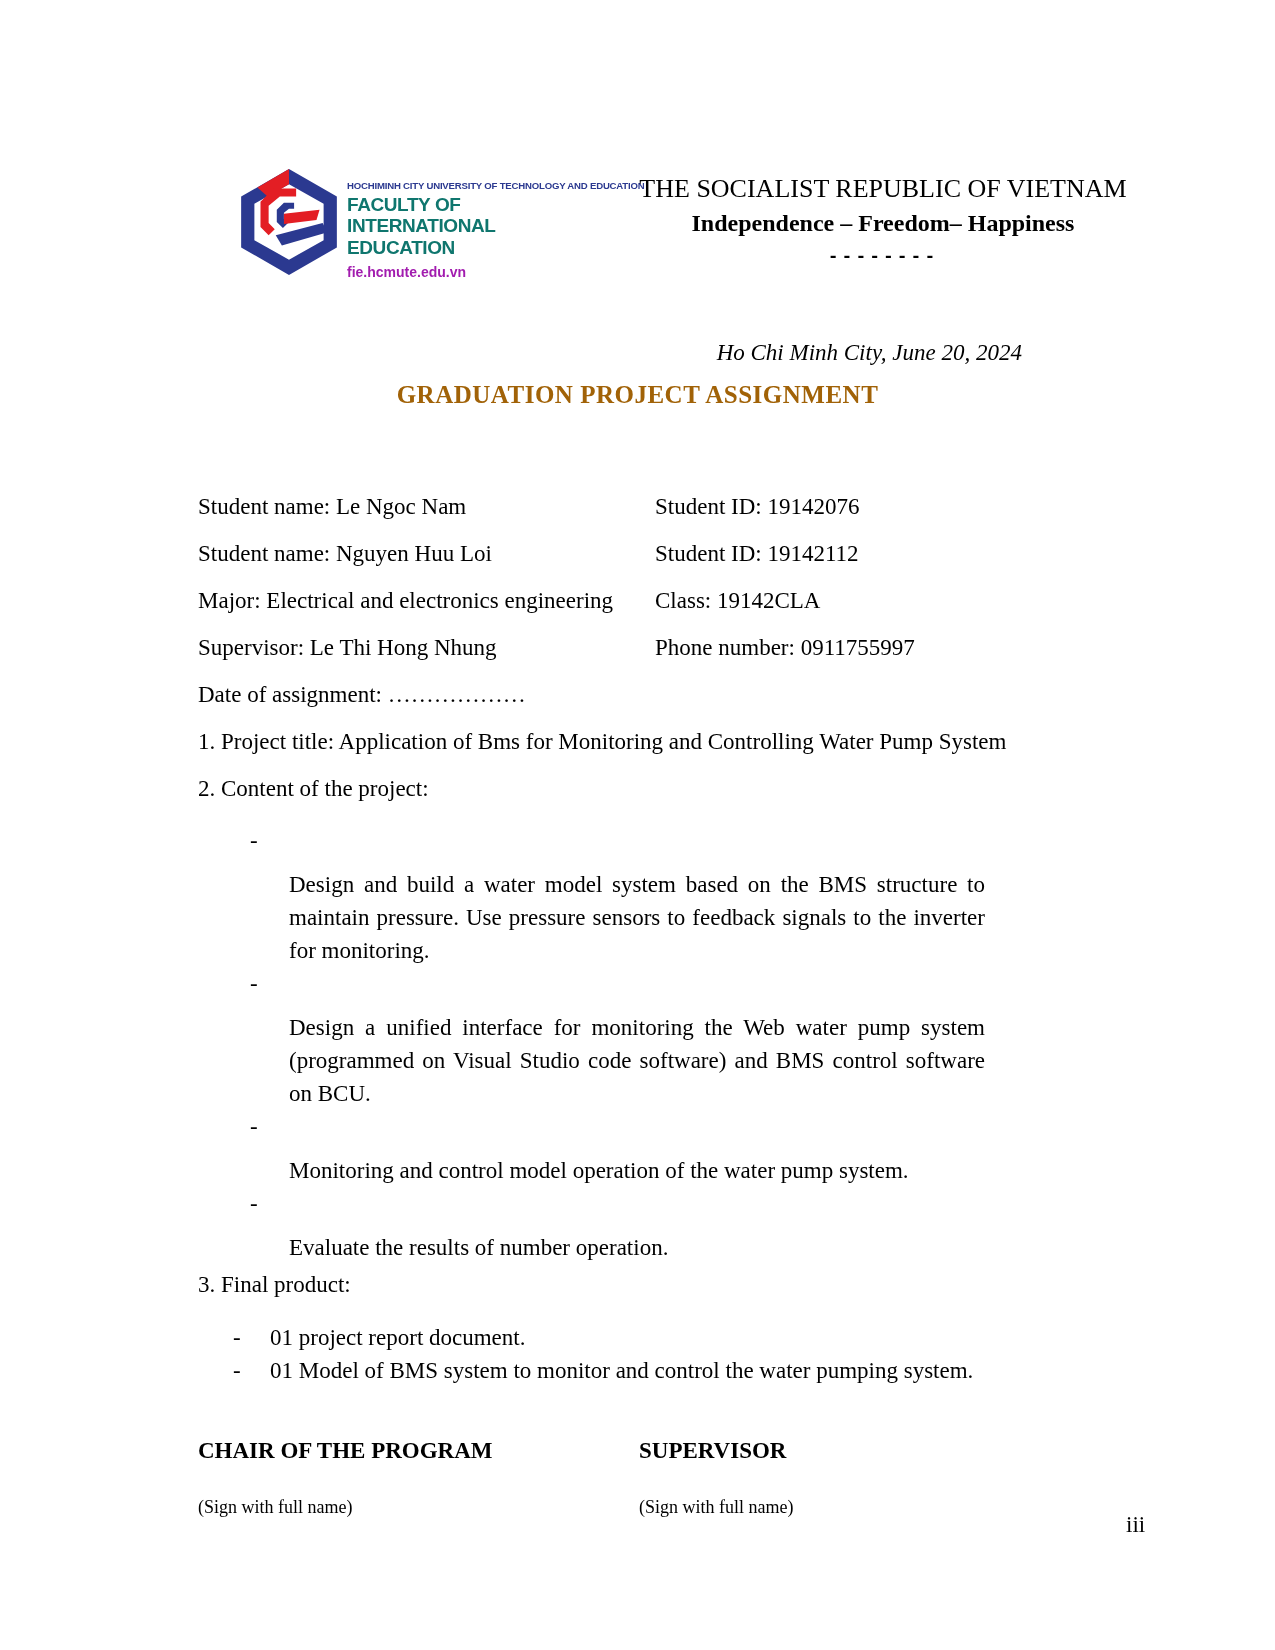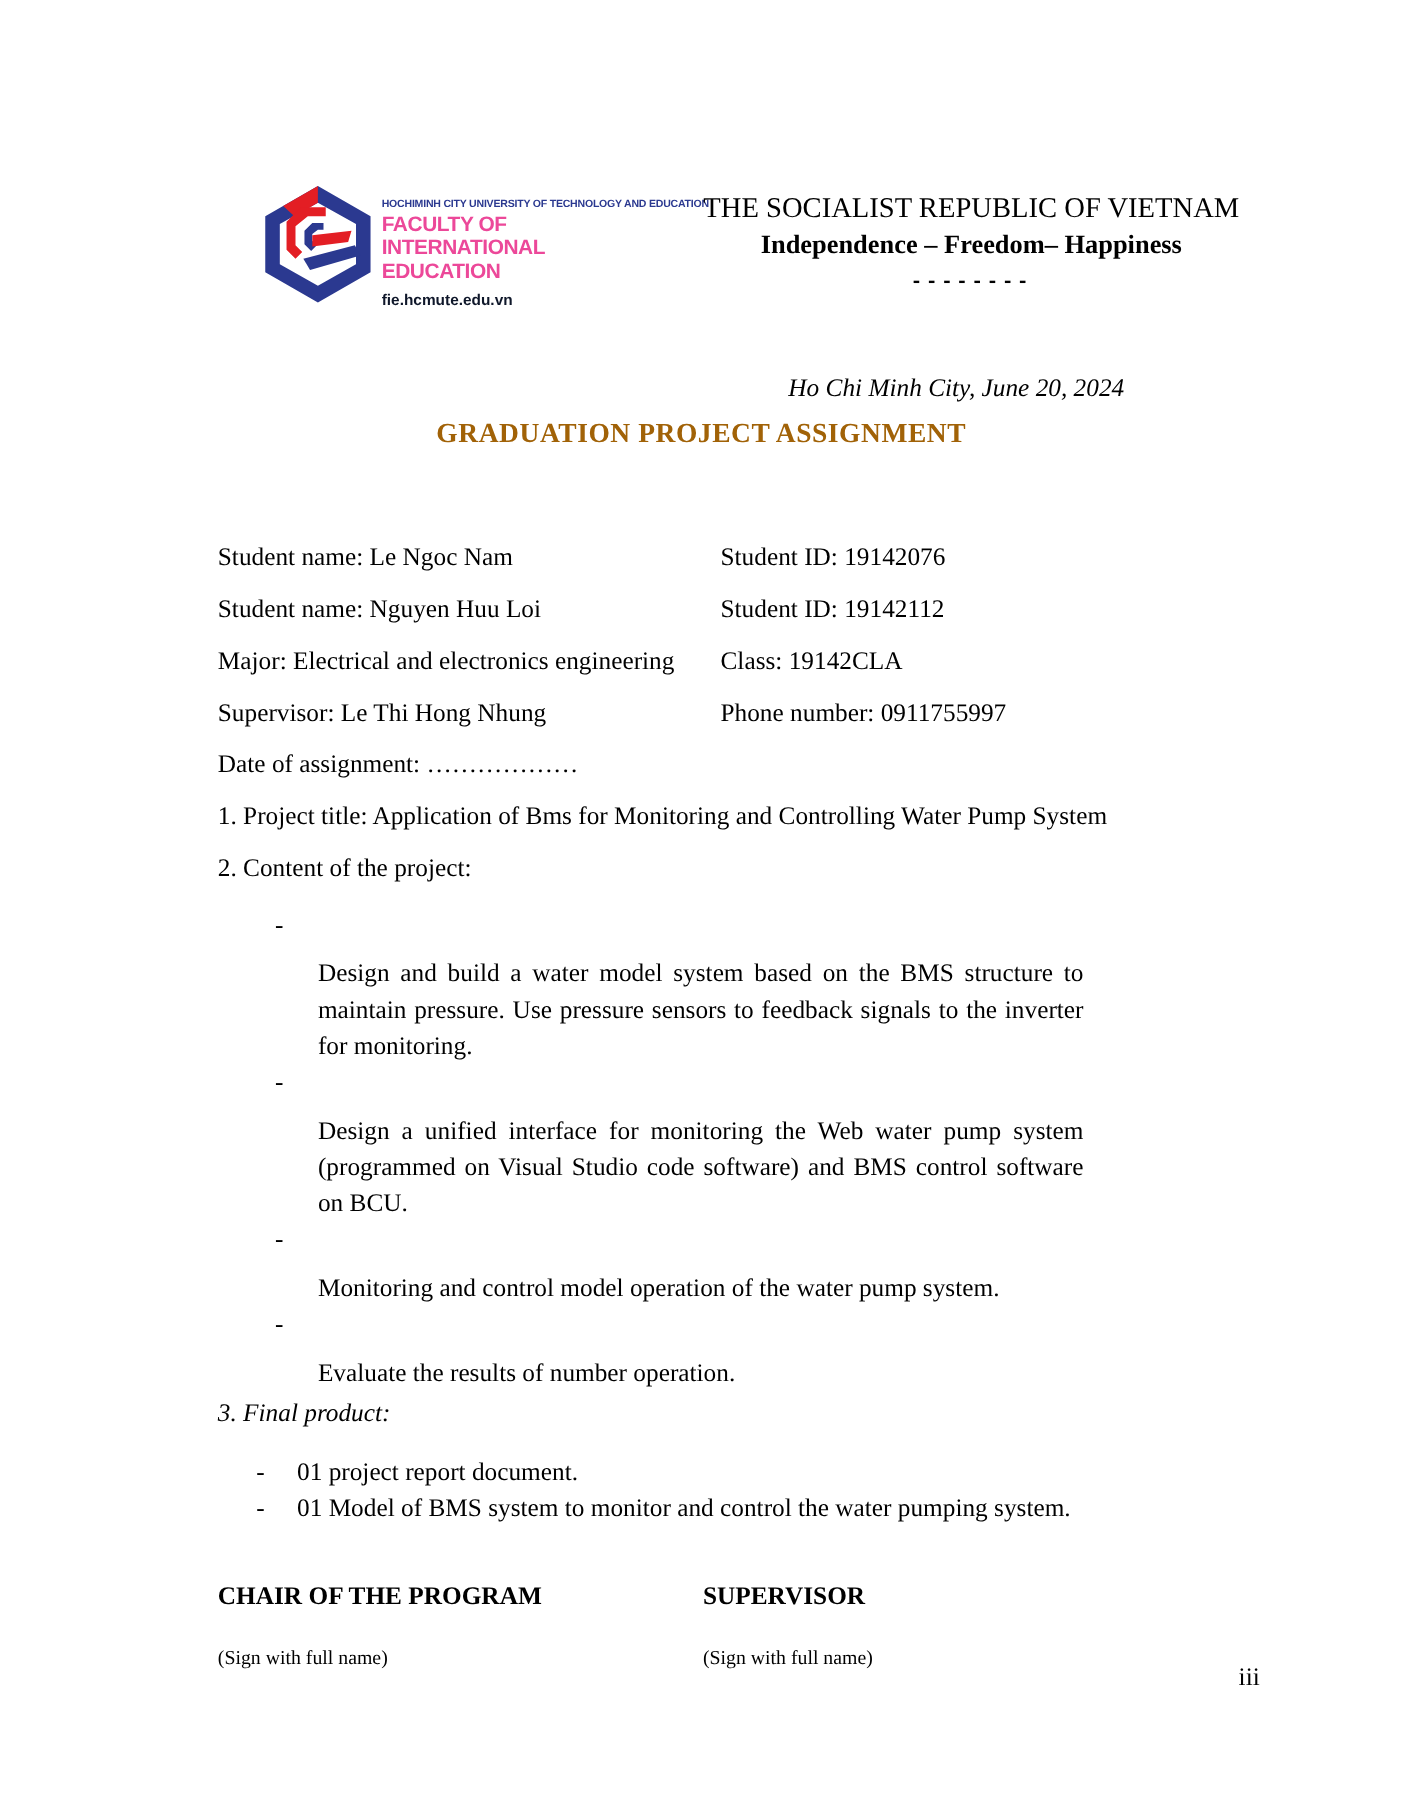--- a/index.html
+++ b/index.html
@@ -22,25 +22,25 @@
   .logo-text {
     margin-left:2px; margin-top:14px;
     font-family:"Liberation Sans", sans-serif;
     width:260px;
   }
   .logo-univ {
     color:#2B3990; font-weight:bold; font-size:9.6px;
     letter-spacing:-0.2px; white-space:nowrap;
   }
   .logo-fac {
-    color:#ec4899; font-weight:bold; font-size:19px;
+    color:#0f766e; font-weight:bold; font-size:19px;
     line-height:1.12; margin-top:3px; letter-spacing:-0.4px;
   }
   .logo-web {
-    color:#0f172a; font-weight:bold; font-size:14px; margin-top:6px;
+    color:#a21caf; font-weight:bold; font-size:14px; margin-top:6px;
   }
 
   .national-block {
     position:absolute; left:633px; top:174px; width:500px;
     text-align:center;
   }
   .national-line1 { font-size:26px; font-weight:normal; white-space:nowrap; }
   .national-line2 { font-size:24px; font-weight:bold; margin-top:6px; white-space:nowrap; }
   .national-divider {
     font-size:18px; font-weight:bold; letter-spacing:3px; margin-top:10px;
@@ -76,21 +76,21 @@
     display:flex; line-height:33px; text-align:justify;
   }
   .bullets-content .bullet-marker { flex:0 0 39px; margin-left:52px; text-align:left; }
   .bullets-content .bullet-text { flex:1 1 auto;margin-top:44px; }
 
   .bullets-final { margin-top:20px; }
   .bullets-final .bullet-item { display:flex; line-height:33px; }
   .bullets-final .bullet-marker { flex:0 0 37px; margin-left:35px; }
   .bullets-final .bullet-text { flex:1 1 auto; }
 
-  .heading-final { margin-top:4px; line-height:33px;font-style:italic; }
+  .heading-final { margin-top:4px; line-height:33px; }
 
   
   .signatures {
     margin-top:49px;
     display:grid; grid-template-columns:1fr 1fr;
   }
   .sig-col-left  { text-align:left; }
   .sig-col-right { text-align:left; }
   .sig-title { font-weight:bold; font-size:23px; }
   .sig-note  { font-size:18px; margin-top:26px; }

